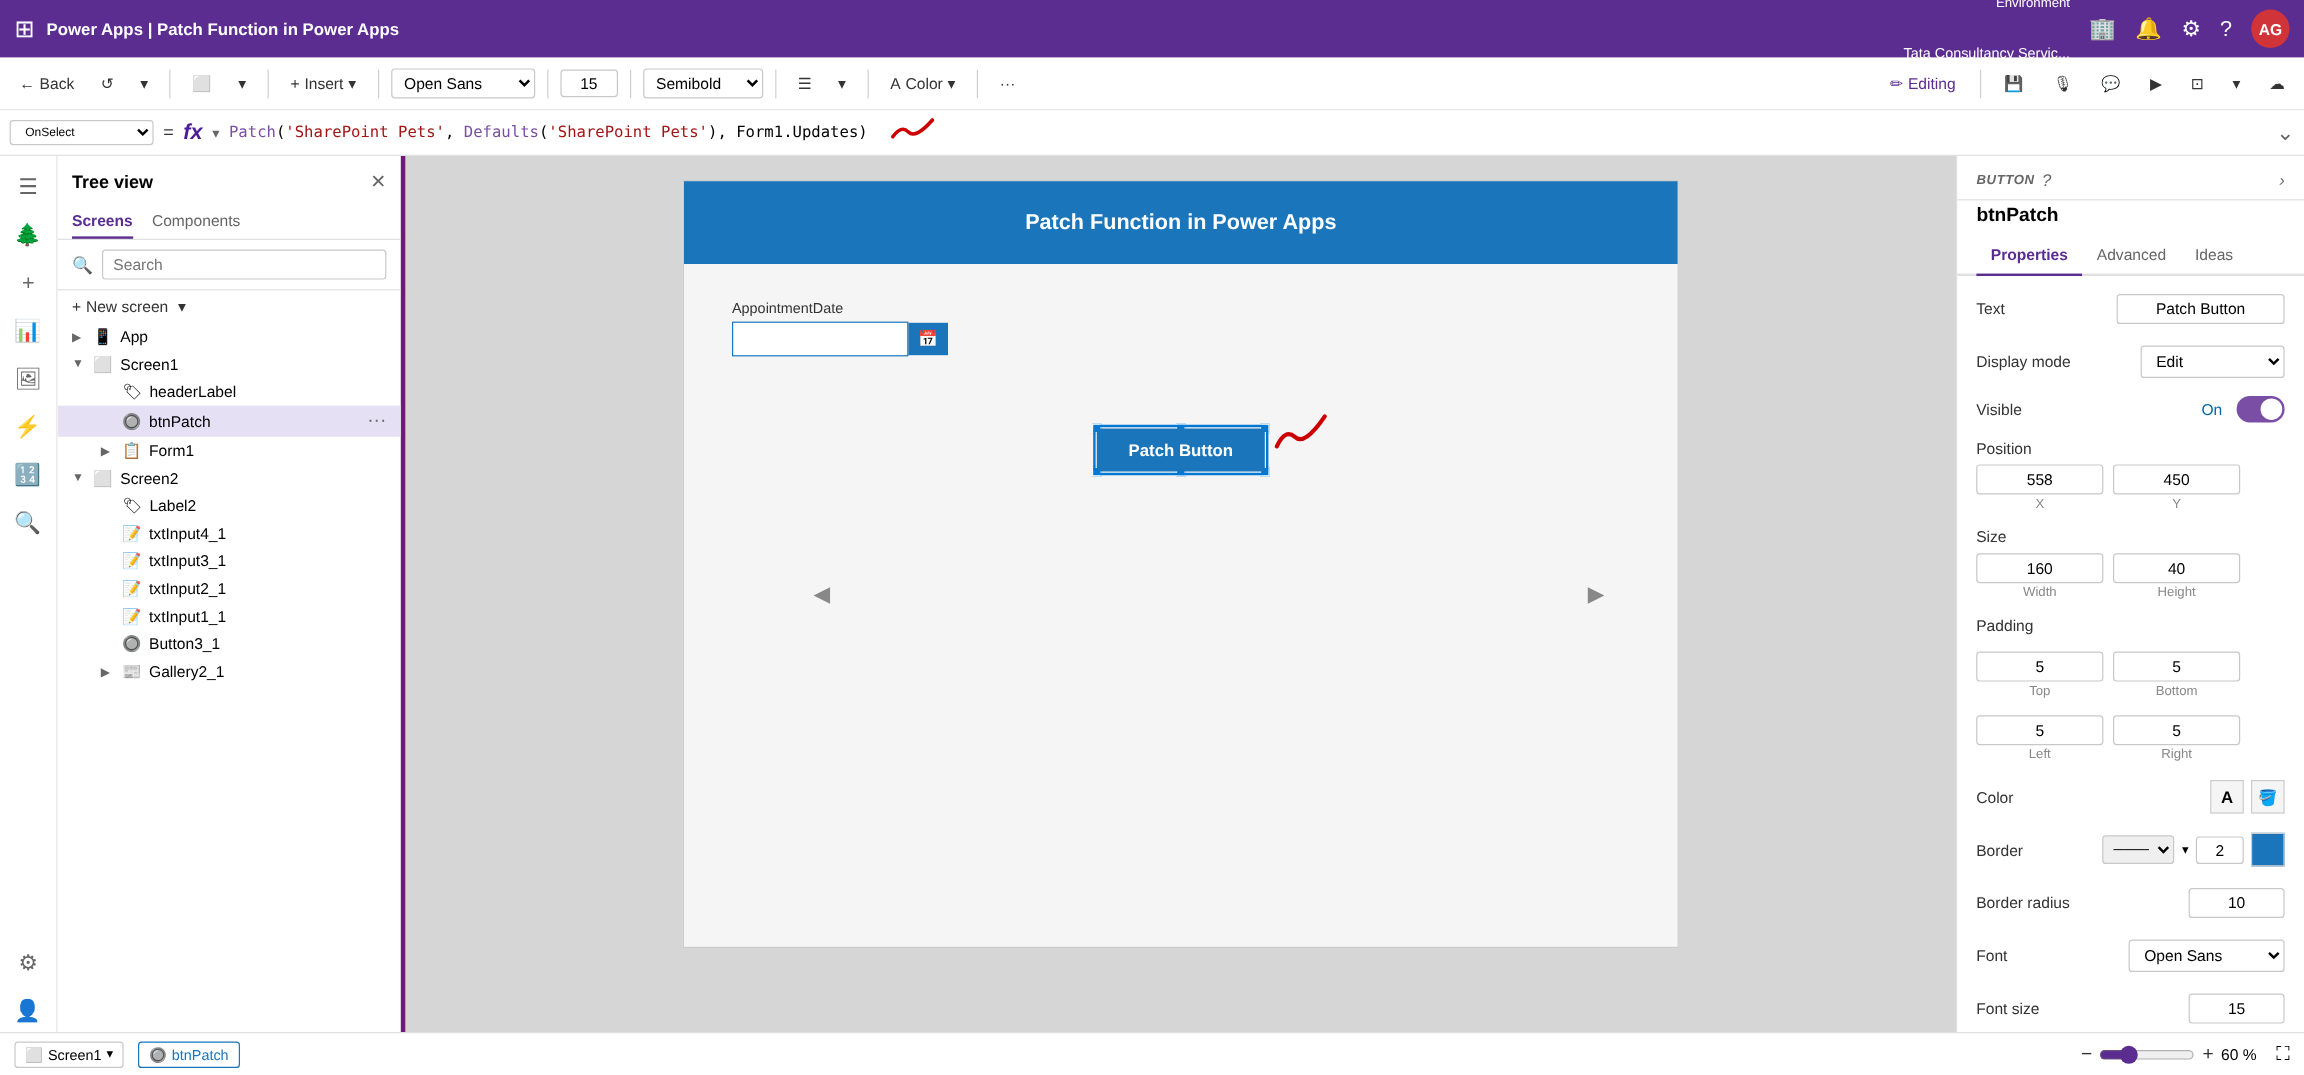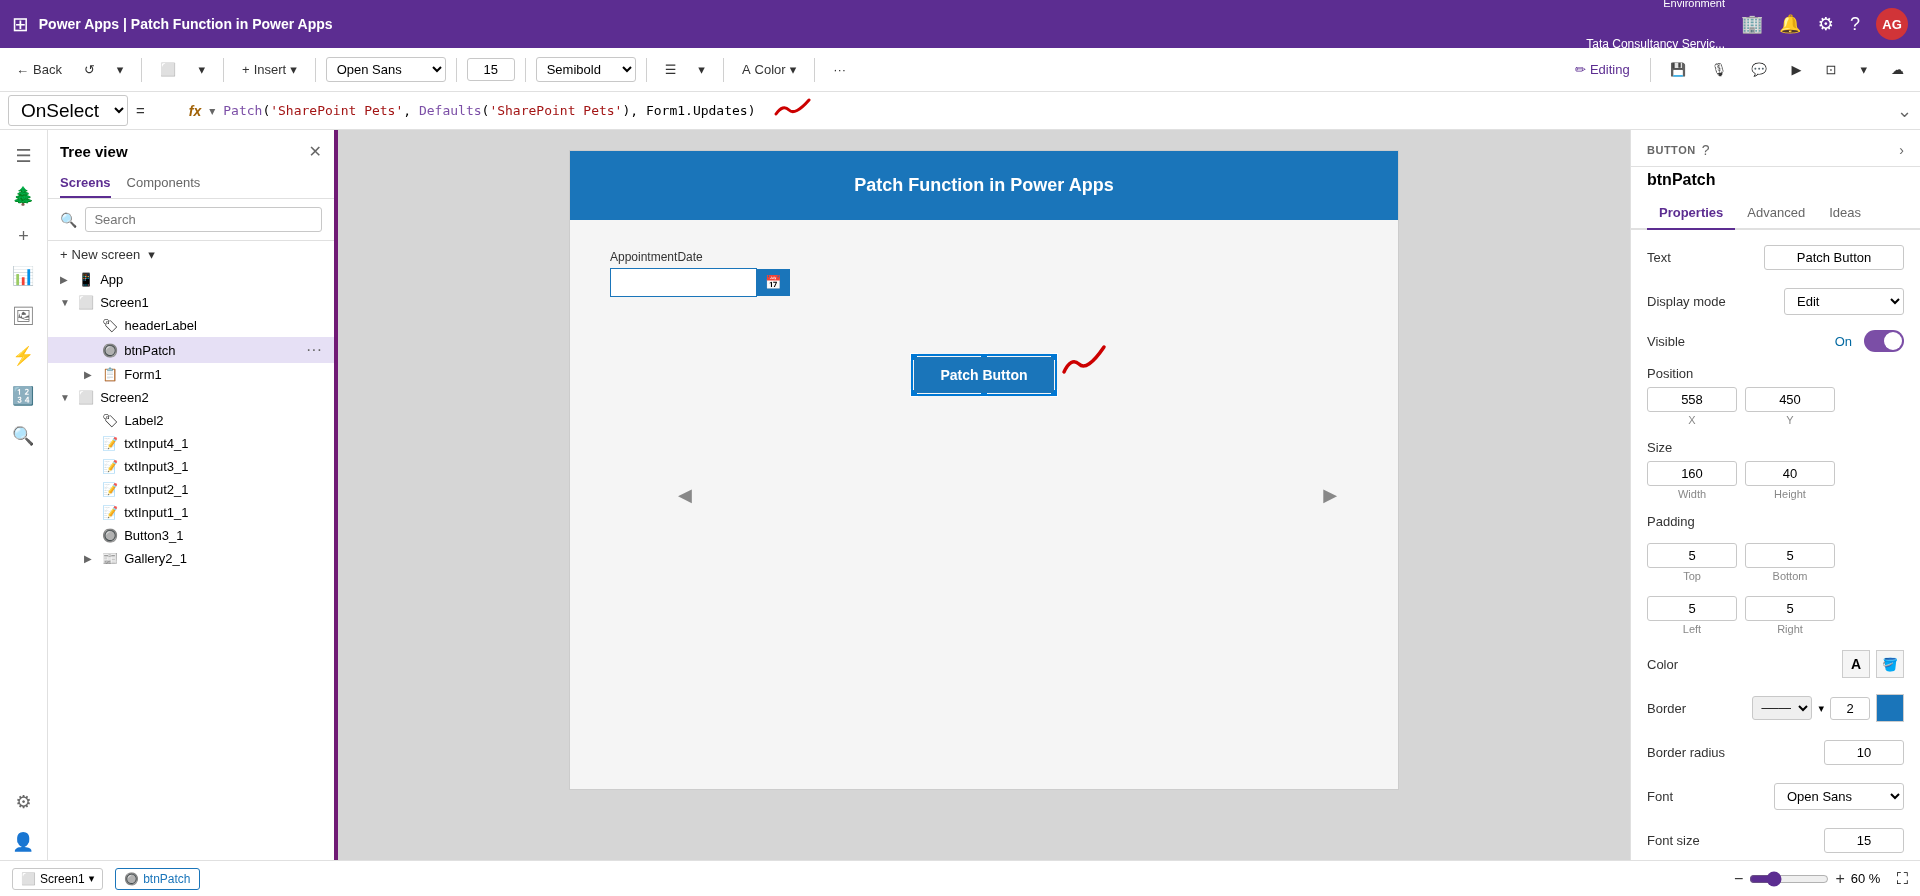--- a/index.html
+++ b/index.html
@@ -57,24 +57,24 @@
       height: 38px;
       background: white;
       border-bottom: 1px solid #e0e0e0;
       display: flex;
       align-items: center;
       padding: 0 8px;
       gap: 8px;
     }
     .property-select {
       border: 1px solid #c8c8c8; border-radius: 3px; padding: 3px 8px;
-      font-size: 19px; background: white; min-width: 120px; cursor: pointer;
+      font-size: 10px; background: white; min-width: 120px; cursor: pointer;
     }
     .formula-eq { font-size: 15px; color: #333; }
-    .fx-icon { color: #a16207; font-style: italic; font-weight: 600; font-size: 14px; margin-left: 36px; }
+    .fx-icon { color: #4c1d95; font-style: italic; font-weight: 600; font-size: 18px; }
     .formula-arrow { font-size: 18px; color: #666; cursor: pointer; }
 
     
     .left-icon-bar {
       width: 48px;
       background: white;
       border-right: 1px solid #e0e0e0;
       display: flex;
       flex-direction: column;
       align-items: center;
@@ -188,38 +188,39 @@
       width: 290px;
       background: white;
       border-left: 1px solid #e0e0e0;
       display: flex;
       flex-direction: column;
     }
     .right-panel-header {
       display: flex; align-items: center; justify-content: space-between;
       padding: 12px 16px 8px;
       border-bottom: 1px solid #e0e0e0;
+      font-style: italic;
     }
     .right-panel-label { font-size: 11px; color: #666; font-weight: 600; letter-spacing: 0.5px; }
     .right-panel-name { font-size: 16px; font-weight: 600; padding: 4px 16px 8px; }
     .right-panel-tabs { display: flex; gap: 0; border-bottom: 2px solid #e0e0e0; padding: 0 16px; }
     .right-tab {
       font-size: 13px; padding: 8px 12px; cursor: pointer; color: #666;
       border-bottom: 2px solid transparent; margin-bottom: -2px;
     }
     .right-tab.active { color: #5c2d91; border-bottom-color: #5c2d91; font-weight: 600; }
     .right-panel-content { padding: 12px 16px; overflow-y: auto; flex: 1; }
     .prop-row {
       display: flex; align-items: center; justify-content: space-between;
       margin-bottom: 14px; min-height: 30px;
     }
     .prop-label { font-size: 13px; color: #333; }
     .prop-input {
       border: 1px solid #c8c8c8; border-radius: 3px; padding: 4px 8px;
-      font-size: 13px; width: 90px; text-align: center;
+      font-size: 13px; width: 106px; text-align: center;
     }
     .prop-select {
       border: 1px solid #c8c8c8; border-radius: 3px; padding: 4px 8px;
       font-size: 13px; min-width: 120px; cursor: pointer; background: white;
     }
     .pos-row { display: flex; gap: 8px; align-items: flex-end; }
     .pos-group { display: flex; flex-direction: column; align-items: center; gap: 2px; }
     .pos-sub-label { font-size: 11px; color: #888; }
     .toggle-switch {
       width: 40px; height: 22px; background: #7b4ea6; border-radius: 11px;

